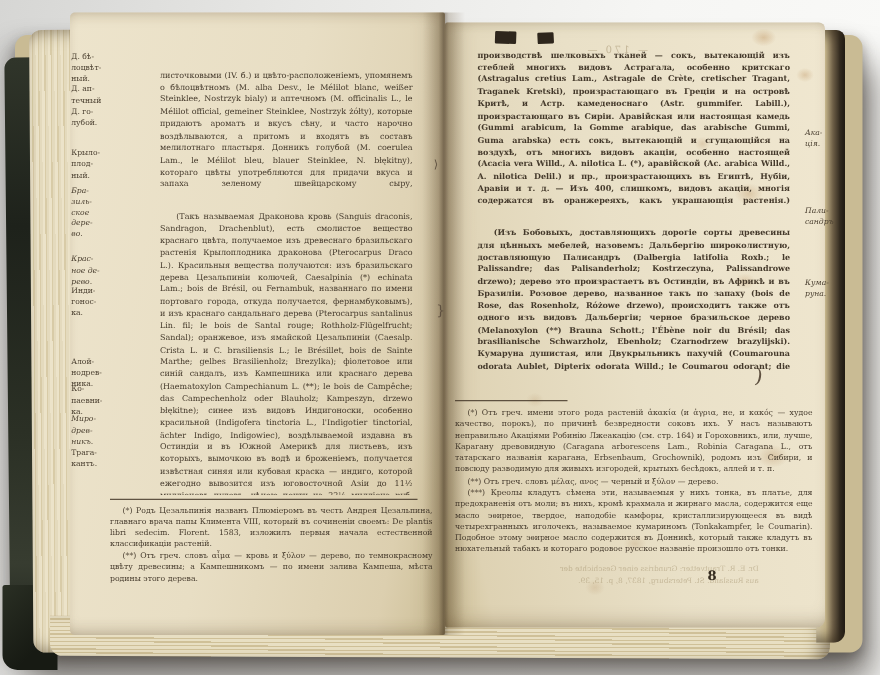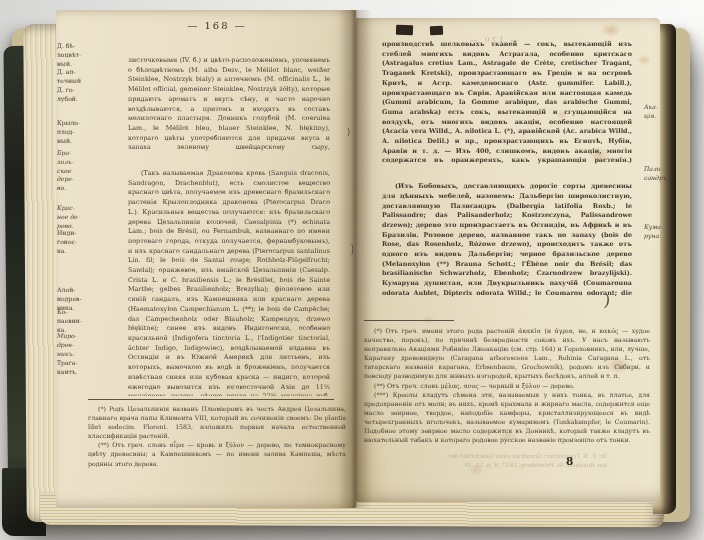--- a/index.html
+++ b/index.html
@@ -74,21 +74,20 @@
 
   <div class="abs page page-left"></div>
   <div class="abs page page-right">
     <div class="abs foxing"></div>
   </div>
   <div class="abs gutter"></div>
 
   <div class="abs topmark" style="left:396px;top:25px;width:17px;height:10px;transform:rotate(2deg);"></div>
   <div class="abs topmark" style="left:430px;top:26px;width:13px;height:9px;transform:rotate(-3deg);"></div>
 
-  <div class="abs folio" style="left:92px;top:20px;width:250px;">— 168 —</div>
 
   <div class="abs mnote" style="left:57px;top:42px;width:54px;">Д. бѣ-
 лоцвѣт-
 ный.
 Д. ап-
 течный
 Д. го-
 лубой.</div>
   <div class="abs mnote" style="left:57px;top:119px;width:54px;">Крыло-
 плод-

